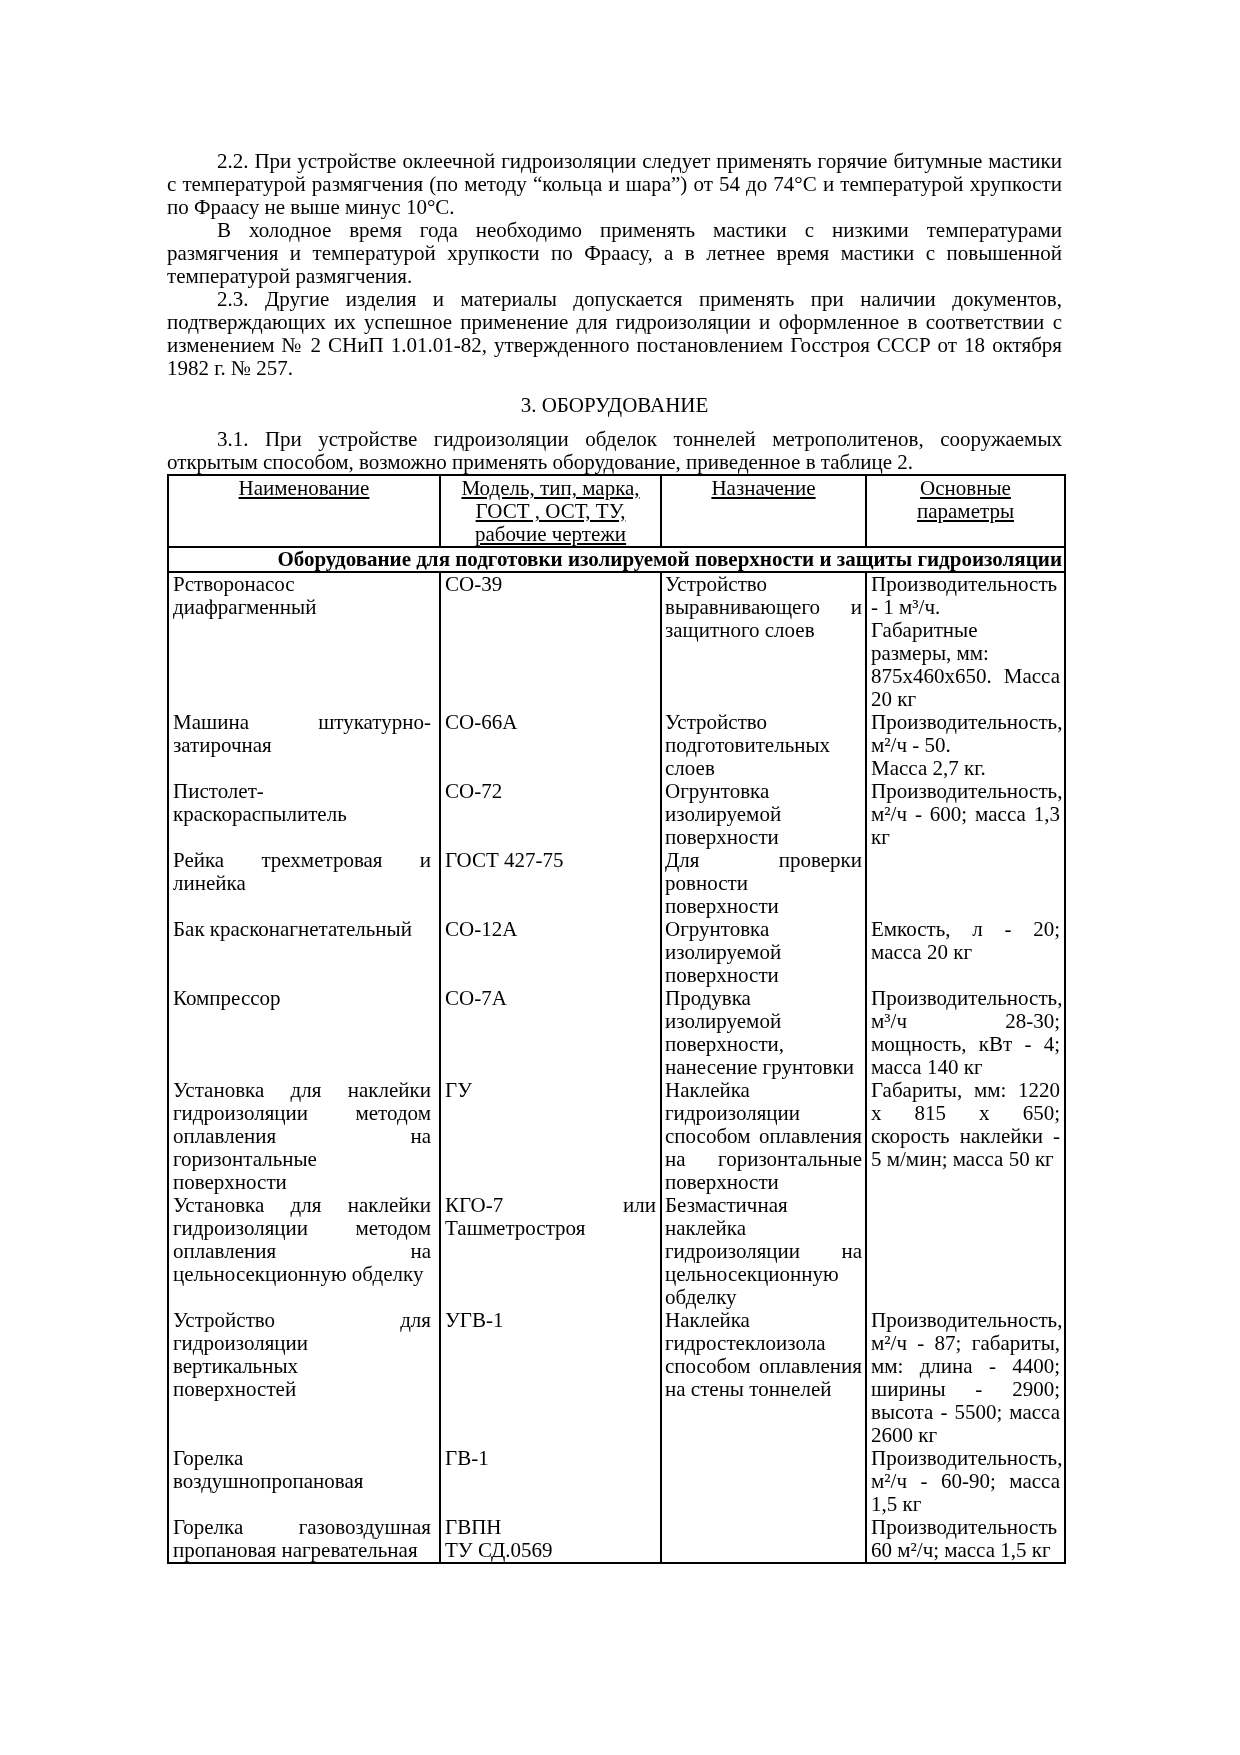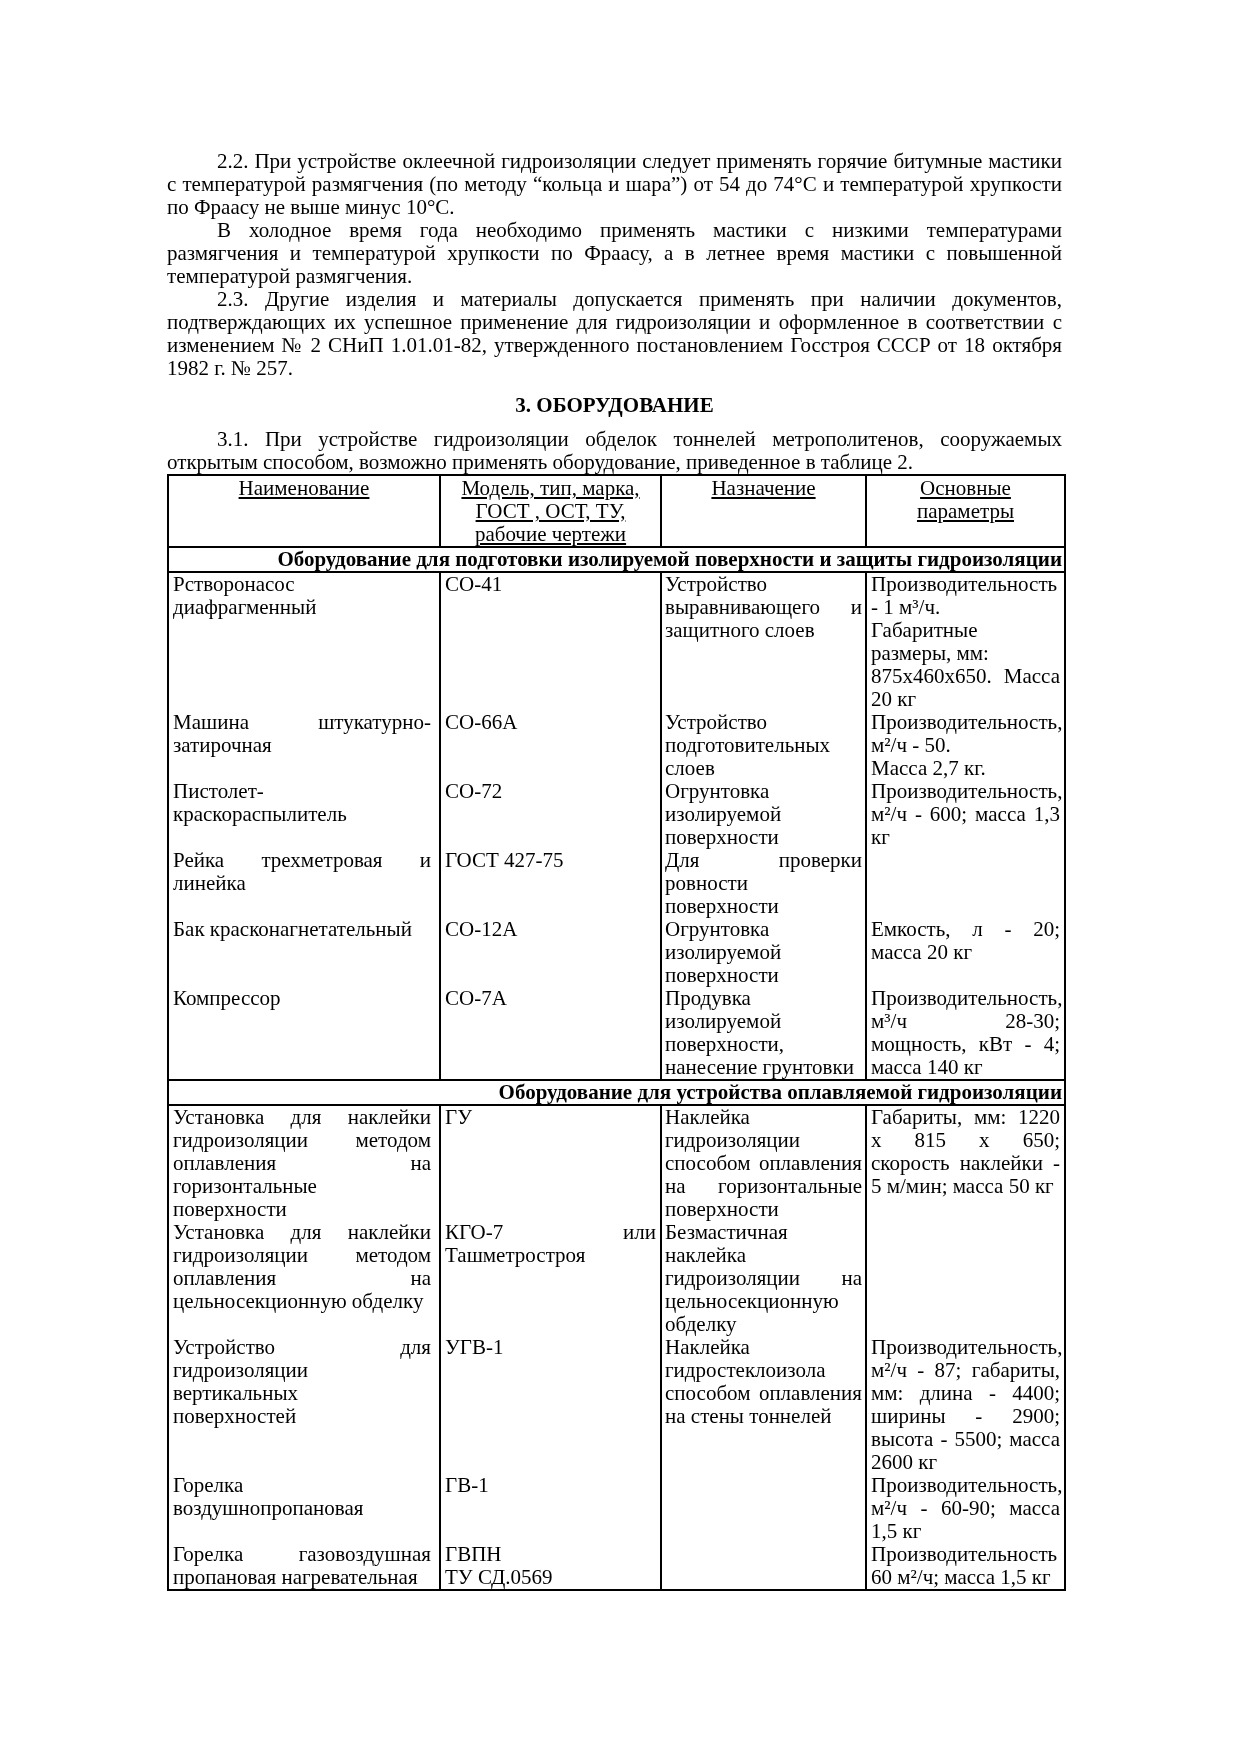--- a/index.html
+++ b/index.html
@@ -25,21 +25,21 @@
     margin: 0;
     font-size: 21px;
     line-height: 23px;
     text-align: justify;
     text-indent: 50px;
   }
   h3.heading {
     margin: 14px 0 11px 0;
     font-size: 21px;
     line-height: 23px;
-    font-weight: bold;
+    font-weight: normal;
     text-align: center;
   }
   .caption {
     font-size: 21px;
     line-height: 23px;
     text-align: right;
     margin: 0 0 2px 0;
   }
   table.eq {
     border-collapse: collapse;
@@ -110,21 +110,21 @@
 параметры</th>
       </tr>
     </thead>
     <tbody id="eq-body">
         <tr class="section-row">
           <td colspan="4">Оборудование для подготовки изолируемой поверхности и защиты гидроизоляции</td>
         </tr>
         <tr>
           <td class="item-cell c0">Рстворонасос
 диафрагменный</td>
-          <td class="item-cell c1">СО-41</td>
+          <td class="item-cell c1">СО-39</td>
           <td class="item-cell c2">Устройство выравнивающего и защитного слоев</td>
           <td class="item-cell c3">Производительность - 1 м³/ч.
 Габаритные
 размеры, мм:
 875х460х650. Масса 20 кг</td>
         </tr>
         <tr>
           <td class="item-cell c0">Машина штукатурно-затирочная</td>
           <td class="item-cell c1">СО-66А</td>
           <td class="item-cell c2">Устройство
@@ -158,23 +158,20 @@
         </tr>
         <tr>
           <td class="item-cell c0">Компрессор</td>
           <td class="item-cell c1">СО-7А</td>
           <td class="item-cell c2">Продувка
 изолируемой
 поверхности,
 нанесение грунтовки</td>
           <td class="item-cell c3">Производительность, м³/ч 28-30; мощность, кВт - 4; масса 140 кг</td>
         </tr>
-        <tr class="section-row">
-          <td colspan="4">Оборудование для устройства оплавляемой гидроизоляции</td>
-        </tr>
         <tr>
           <td class="item-cell c0">Установка для наклейки гидроизоляции методом оплавления на горизонтальные поверхности</td>
           <td class="item-cell c1">ГУ</td>
           <td class="item-cell c2">Наклейка гидроизоляции способом оплавления на горизонтальные поверхности</td>
           <td class="item-cell c3">Габариты, мм: 1220 х 815 х 650; скорость наклейки - 5 м/мин; масса 50 кг</td>
         </tr>
         <tr>
           <td class="item-cell c0">Установка для наклейки гидроизоляции методом оплавления на цельносекционную обделку</td>
           <td class="item-cell c1">КГО-7 или Ташметростроя</td>
           <td class="item-cell c2">Безмастичная наклейка гидроизоляции на цельносекционную обделку</td>

